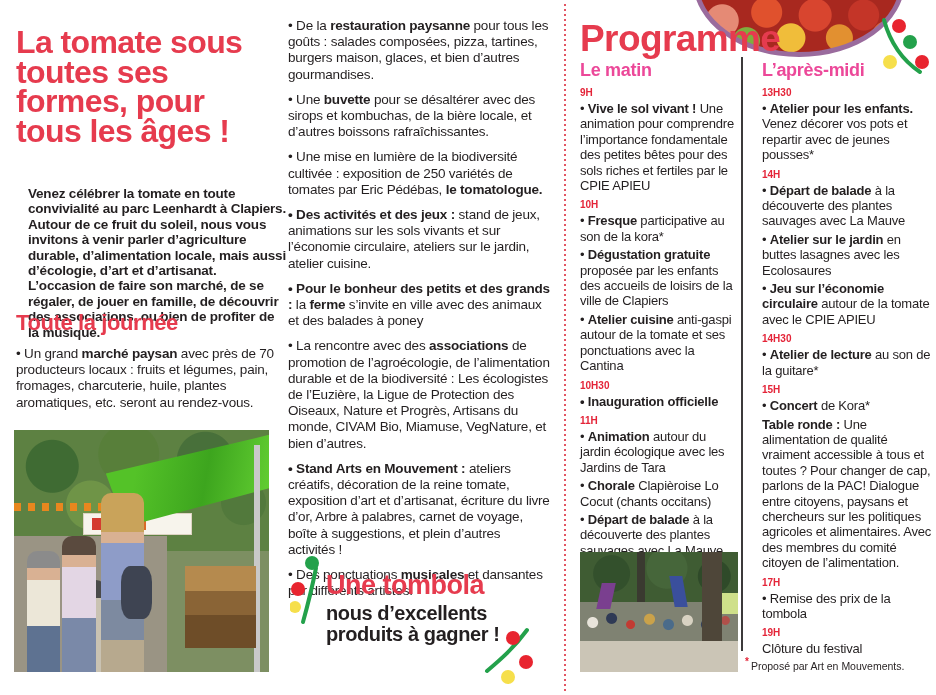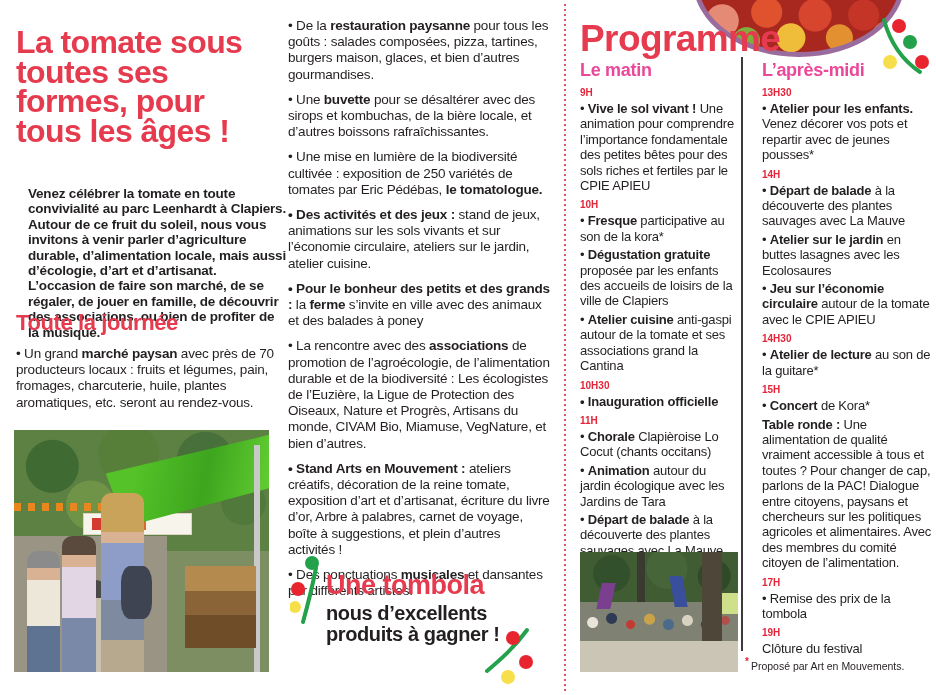--- a/index.html
+++ b/index.html
@@ -184,26 +184,26 @@
   </svg>
 
   <div class="prog-col col-matin">
     <h3>Le matin</h3>
     <div>
         <div class="time">9H</div>
         <p class="prog-item"><span>• </span><b>Vive le sol vivant !</b><span> Une animation pour comprendre l’importance fondamentale des petites bêtes pour des sols riches et fertiles par le CPIE APIEU</span></p>
         <div class="time">10H</div>
         <p class="prog-item"><span>• </span><b>Fresque</b><span> participative au son de la kora*</span></p>
         <p class="prog-item"><span>• </span><b>Dégustation gratuite</b><span> proposée par les enfants des accueils de loisirs de la ville de Clapiers</span></p>
-        <p class="prog-item"><span>• </span><b>Atelier cuisine</b><span> anti-gaspi autour de la tomate et ses associations grand la Cantina</span></p>
+        <p class="prog-item"><span>• </span><b>Atelier cuisine</b><span> anti-gaspi autour de la tomate et ses ponctuations avec la Cantina</span></p>
         <div class="time">10H30</div>
         <p class="prog-item"><b>• Inauguration officielle</b></p>
         <div class="time">11H</div>
+        <p class="prog-item"><span>• </span><b>Animation</b><span> autour du jardin écologique avec les Jardins de Tara</span></p>
         <p class="prog-item"><span>• </span><b>Chorale</b><span> Clapièroise Lo Cocut (chants occitans)</span></p>
-        <p class="prog-item"><span>• </span><b>Animation</b><span> autour du jardin écologique avec les Jardins de Tara</span></p>
         <p class="prog-item"><span>• </span><b>Départ de balade</b><span> à la découverte des plantes sauvages avec La Mauve</span></p>
       </div>
   </div>
 
   <div class="photo crowdphoto">
     <div class="trees"></div>
     <div class="trunk2"></div>
     <div class="band"></div>
     <div class="trunk"></div>
     <div class="ground"></div>

